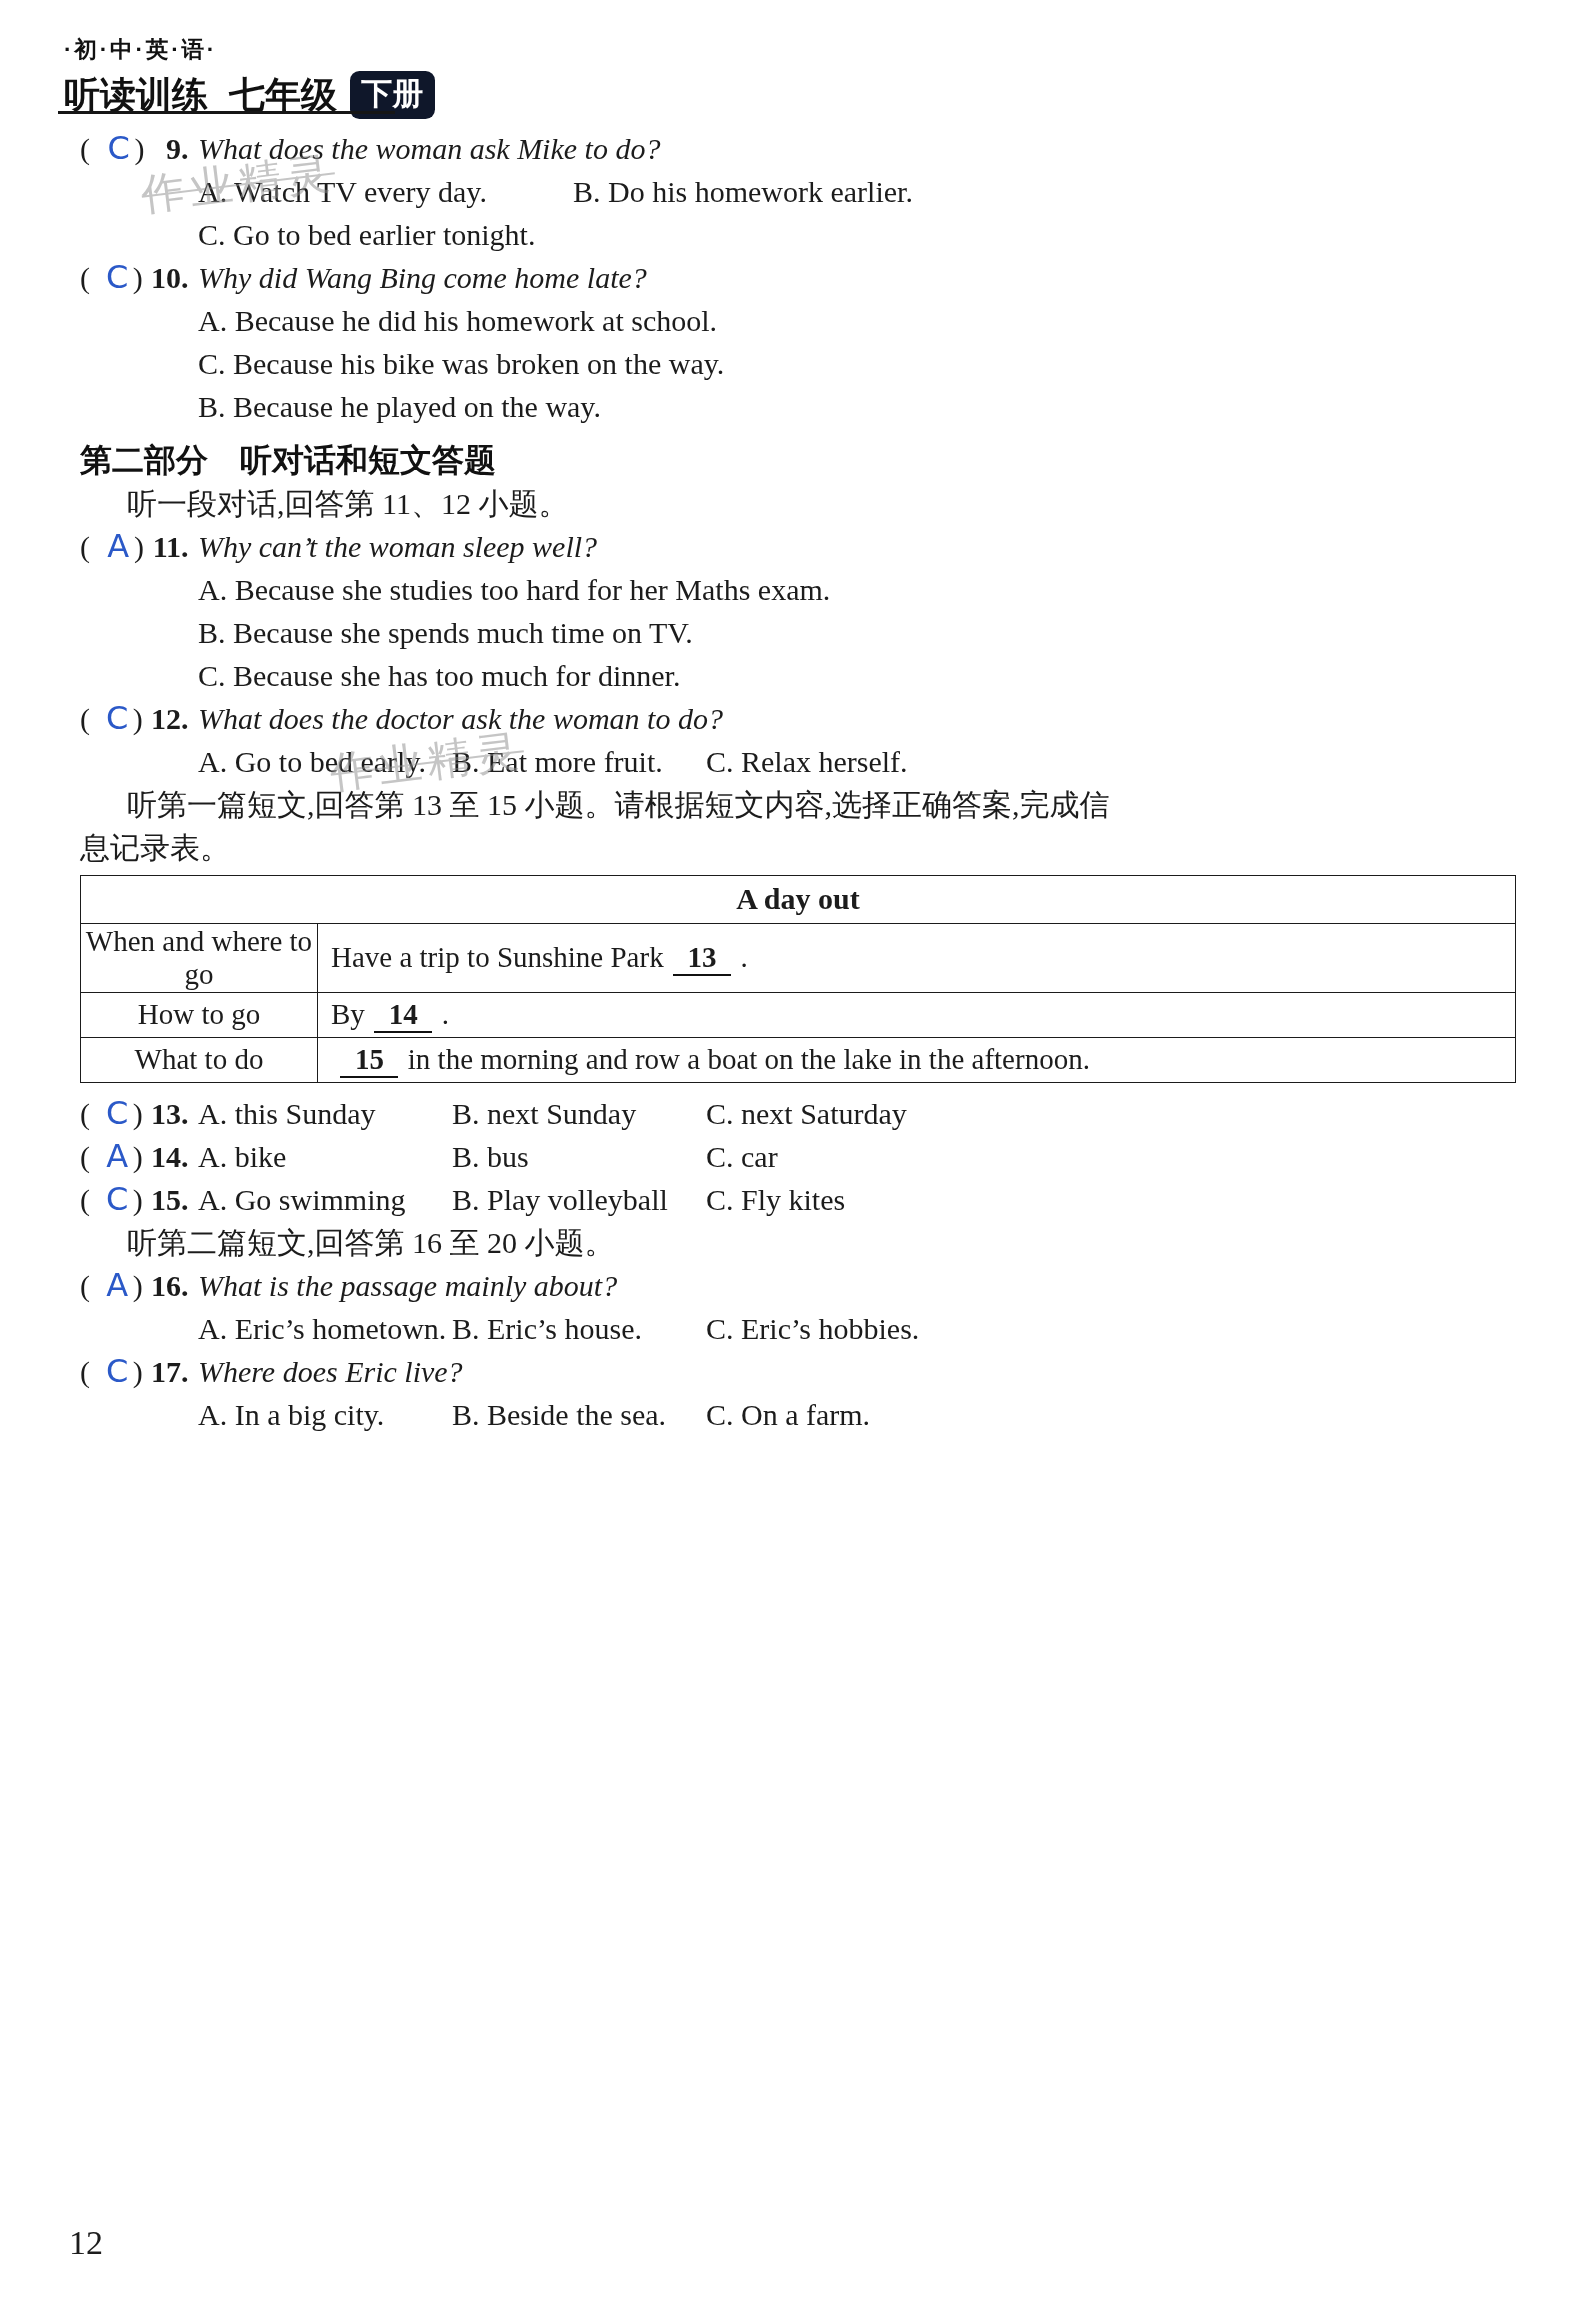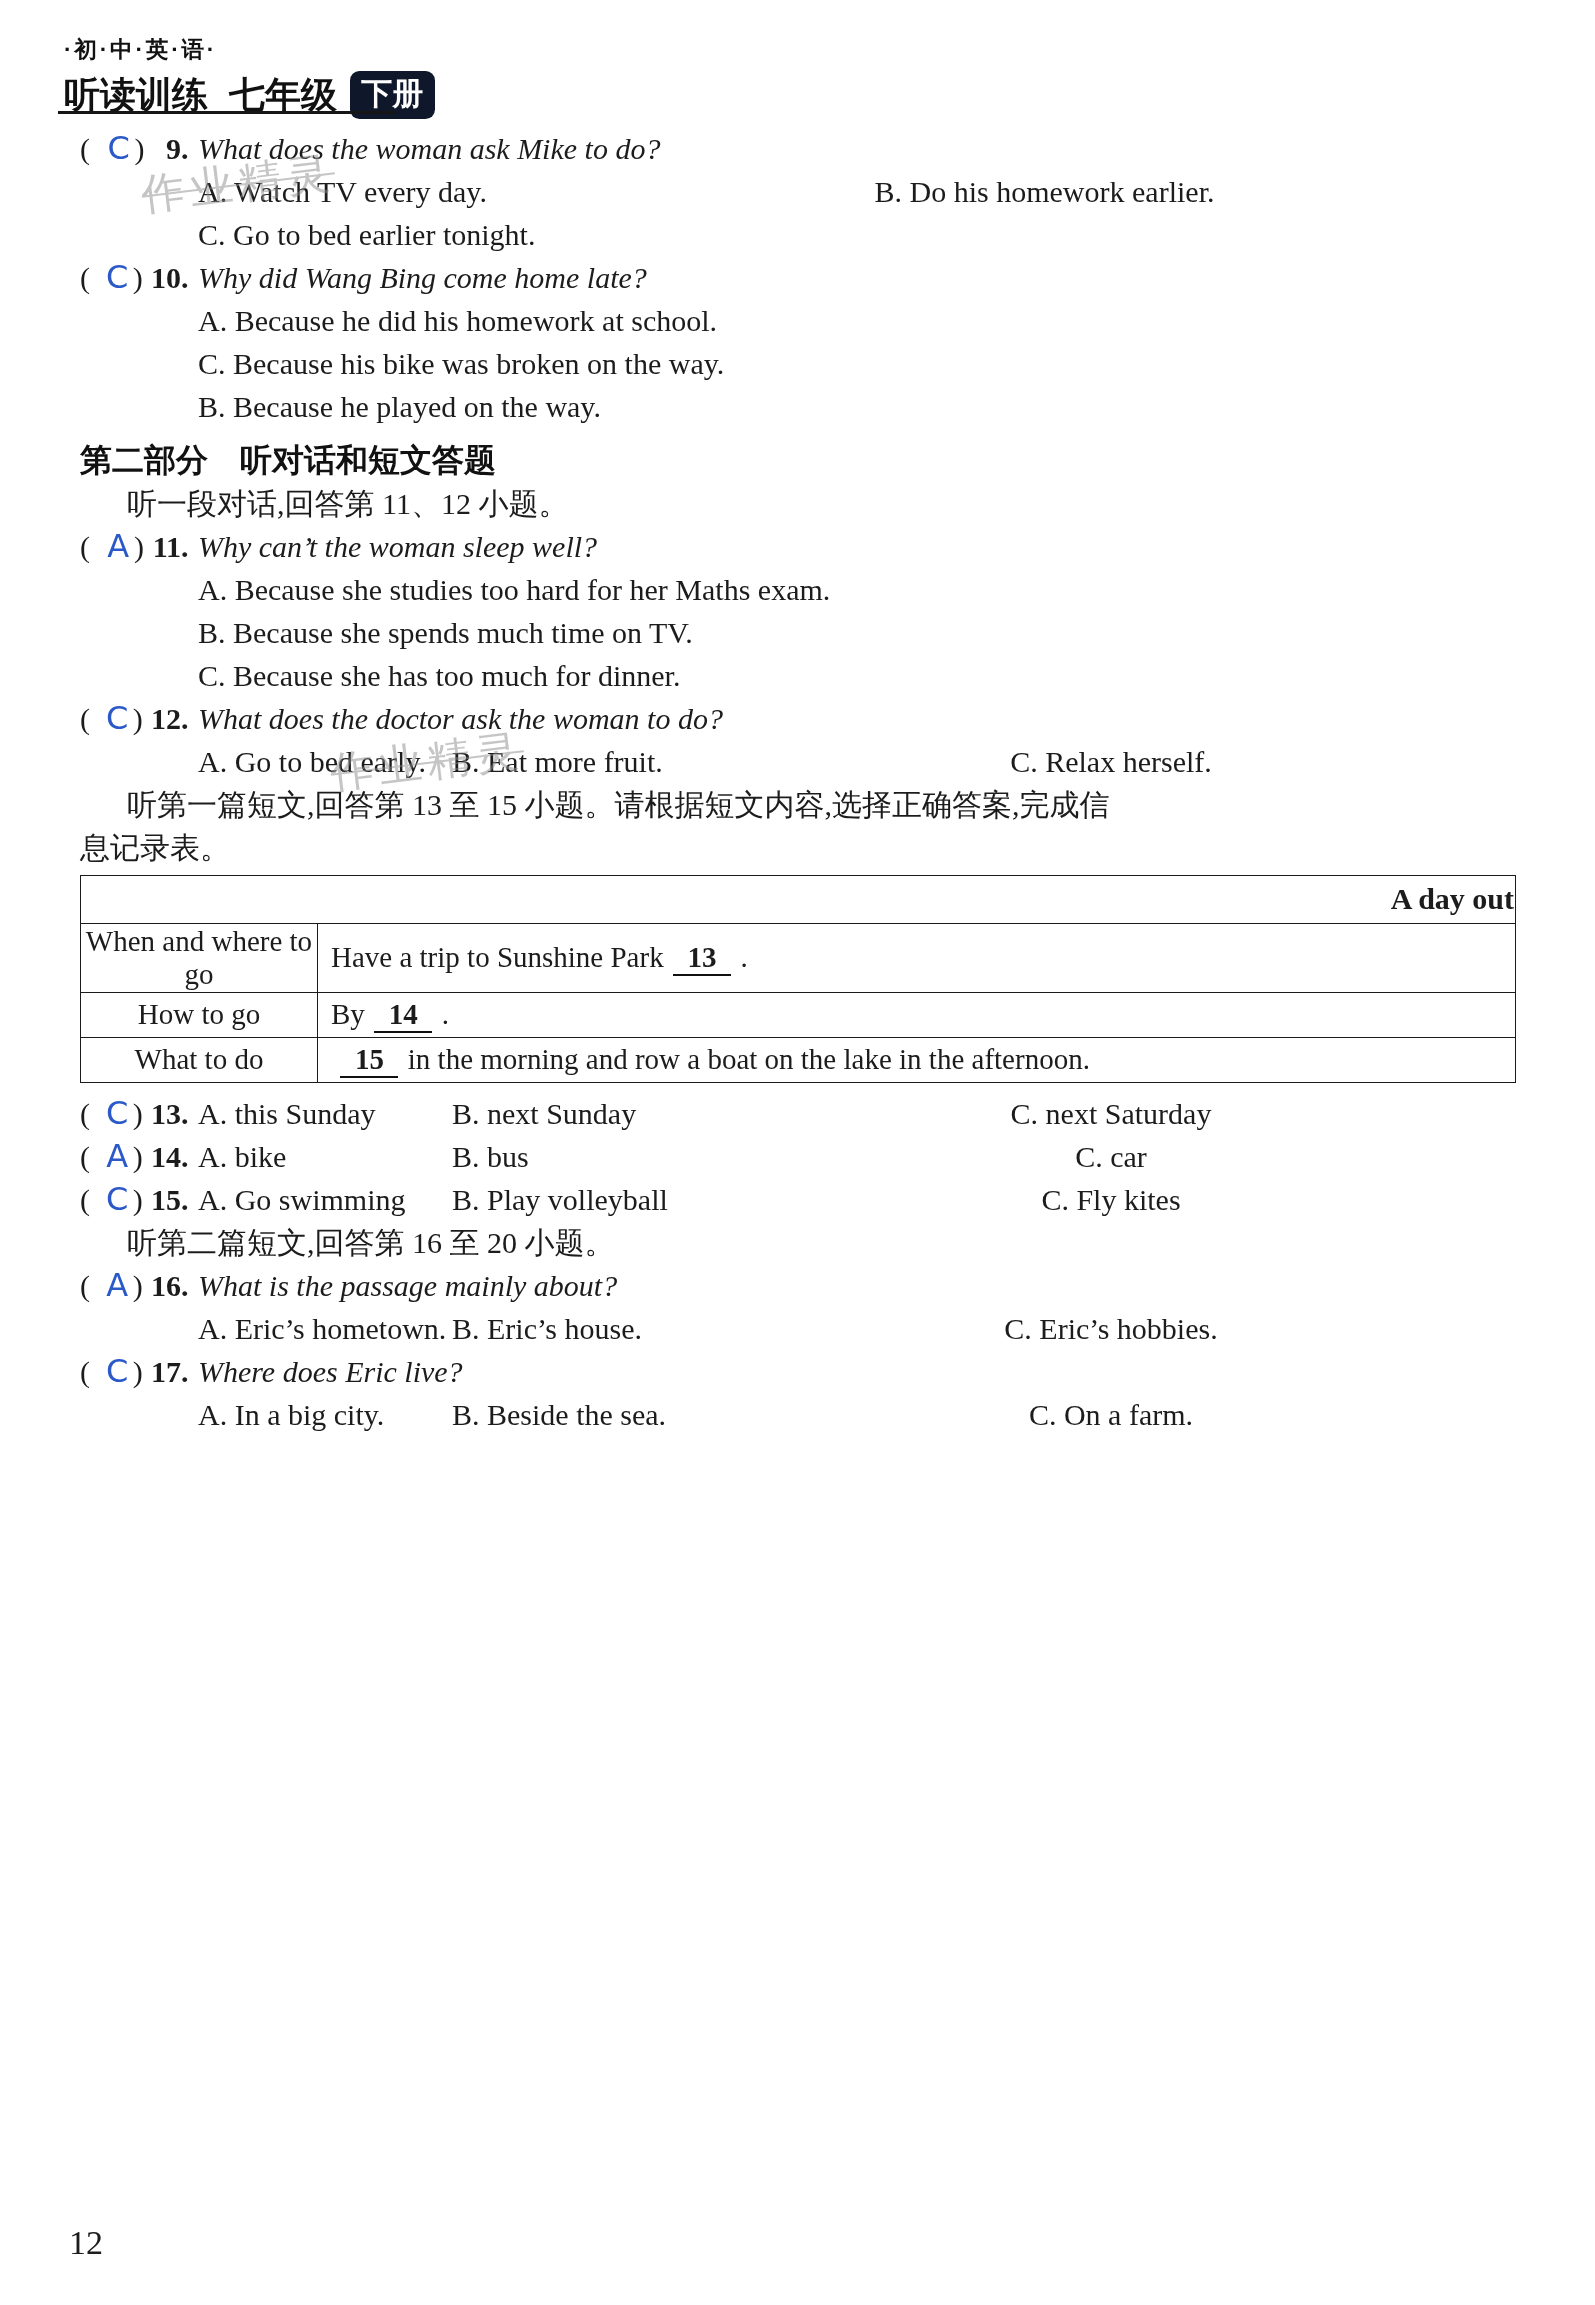--- a/index.html
+++ b/index.html
@@ -62,40 +62,40 @@
     font-family:"DejaVu Sans","Liberation Sans",sans-serif;
   }
   .mark .pc { width:19px; }
   .mark .num { flex:1; text-align:right; font-weight:bold; padding-right:9.4px; }
 
   
   .opt1 { padding-left:118px; }
   .optrow { padding-left:118px; display:flex; }
   .ca3 { width:254px; flex:0 0 254px; }
   .cb3 { width:254px; flex:0 0 254px; }
-  .cc3 { flex:1;text-align:center; }
+  .cc3 { flex:1; }
   .ca2 { width:375px; flex:0 0 375px; }
 
   
   .part-heading {
     font-family:"Liberation Sans","DejaVu Sans",sans-serif;
     font-weight:bold; font-size:32px; color:#111;
     margin-top:11.3px;
   }
   .cn-indent { text-indent:47px; }
 
   
   table.info {
     border-collapse:collapse;
     width:100%;
     margin-top:5.6px; margin-bottom:9.4px;
     font-size:29px;
   }
   table.info th, table.info td { border:1.9px solid #1b1b1b; }
-  table.info th { height:45px; font-weight:bold; text-align:right; font-size:30px; }
+  table.info th { height:45px; font-weight:bold; text-align:center; font-size:30px; }
   table.info td { height:42px; }
   td.lbl { width:234px; text-align:center; }
   td.val { padding-left:13px; text-align:left; }
   .blank {
     display:inline-block; min-width:58px;
     text-align:center; font-weight:bold;
     border-bottom:2.8px solid #111;
     line-height:34px; margin:0 9.4px;
   }
 

